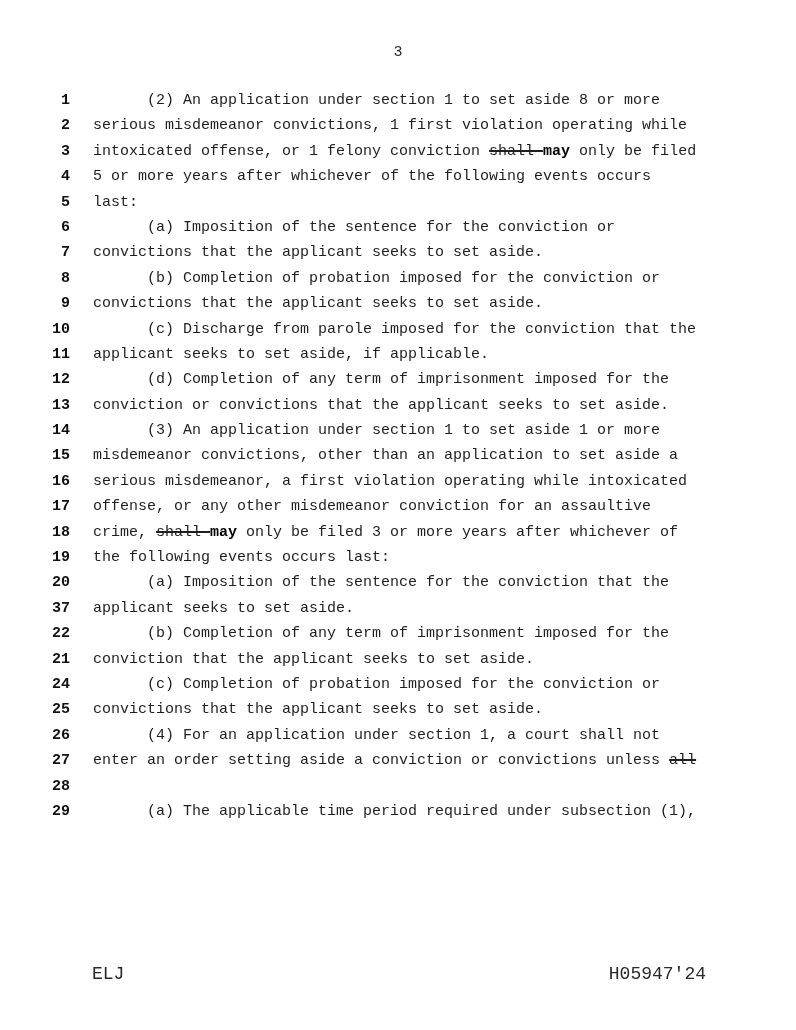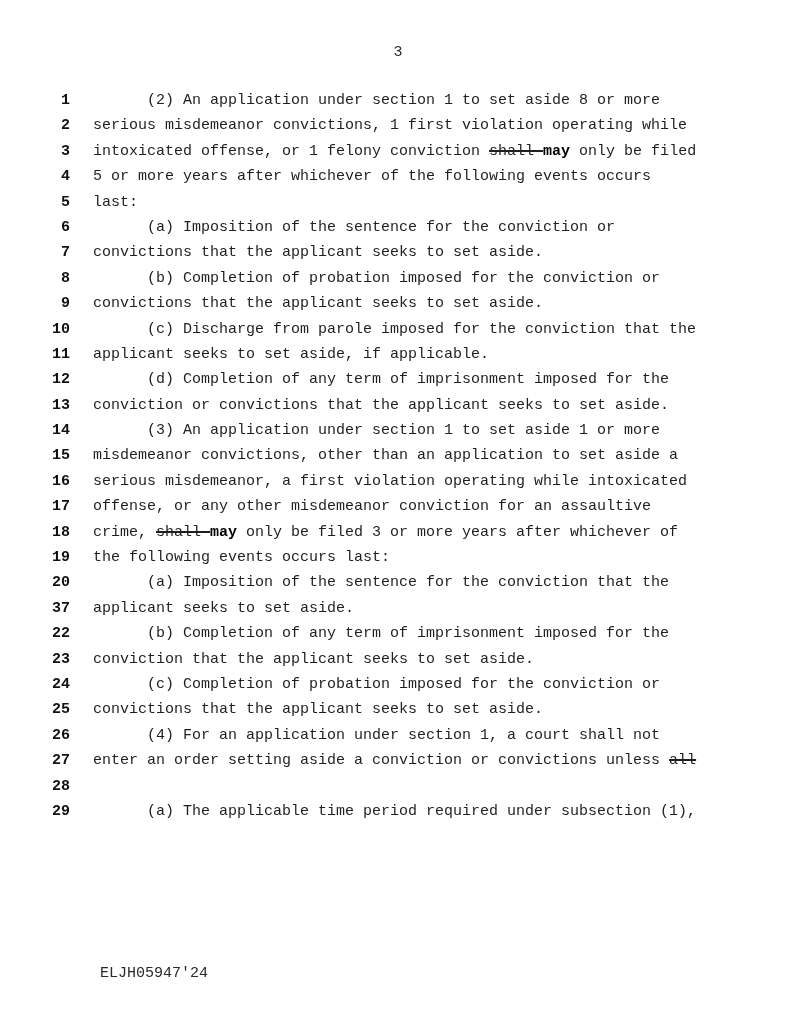--- a/index.html
+++ b/index.html
@@ -55,26 +55,26 @@
     text-decoration: line-through;
     text-decoration-thickness: 1.5px;
   }
   .seg-bold {
     font-weight: bold;
     color: #000000;
     text-align: center;
   }
   .footer {
     position: absolute;
-    left: 100px;
+    left: 92px;
     right: 90px;
     top: 966px;
     display: flex;
-    justify-content: flex-start;
-    font-size: 15px;
+    justify-content: space-between;
+    font-size: 18px;
     line-height: 16px;
     color: #2a2a2a;
   }
 </style>
 </head>
 <body>
 
 <div class="page">
 
   <div class="page-number">3</div>
@@ -162,21 +162,21 @@
       </div>
       <div class="line">
         <span class="line-num">37</span>
         <span class="line-text"><span class="seg-normal">applicant seeks to set aside.</span></span>
       </div>
       <div class="line">
         <span class="line-num">22</span>
         <span class="line-text"><span class="seg-normal">      (b) Completion of any term of imprisonment imposed for the</span></span>
       </div>
       <div class="line">
-        <span class="line-num">23</span>
+        <span class="line-num">21</span>
         <span class="line-text"><span class="seg-normal">conviction that the applicant seeks to set aside.</span></span>
       </div>
       <div class="line">
         <span class="line-num">24</span>
         <span class="line-text"><span class="seg-normal">      (c) Completion of probation imposed for the conviction or</span></span>
       </div>
       <div class="line">
         <span class="line-num">25</span>
         <span class="line-text"><span class="seg-normal">convictions that the applicant seeks to set aside.</span></span>
       </div>

